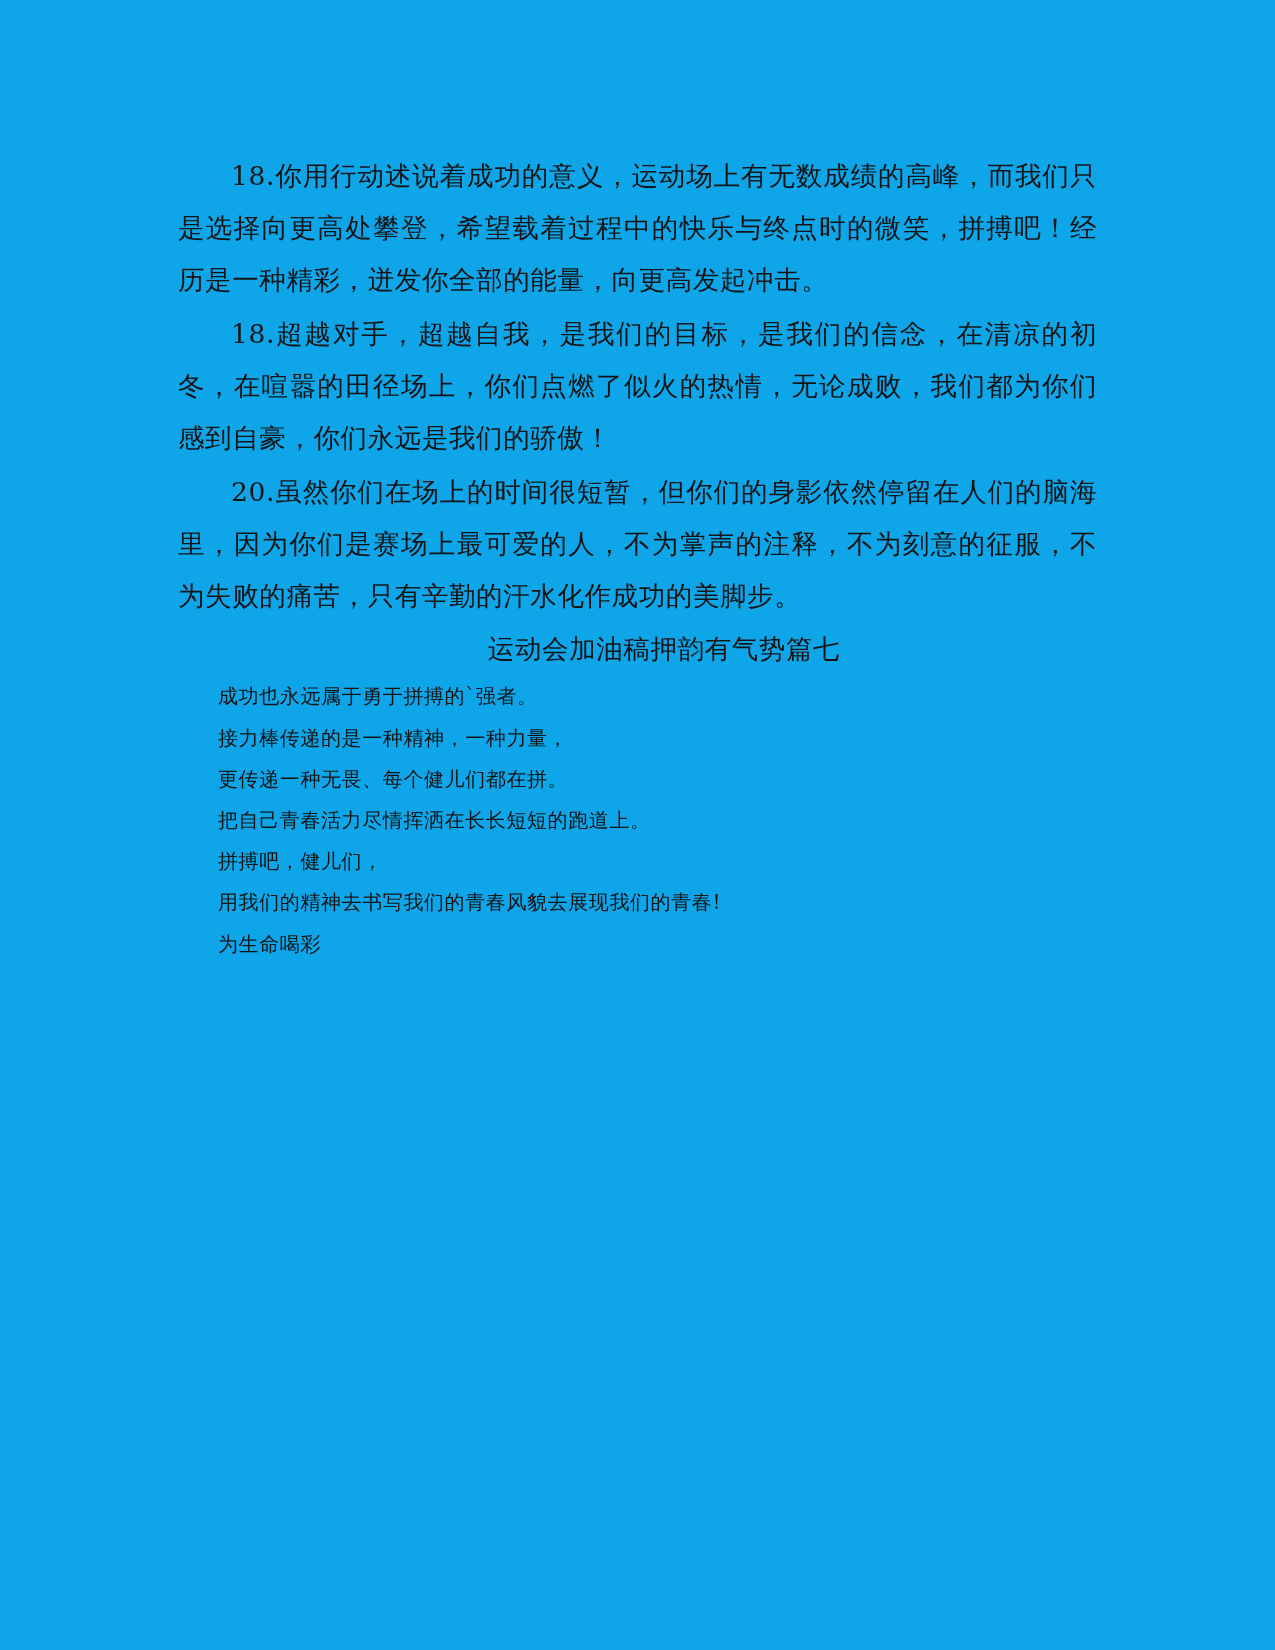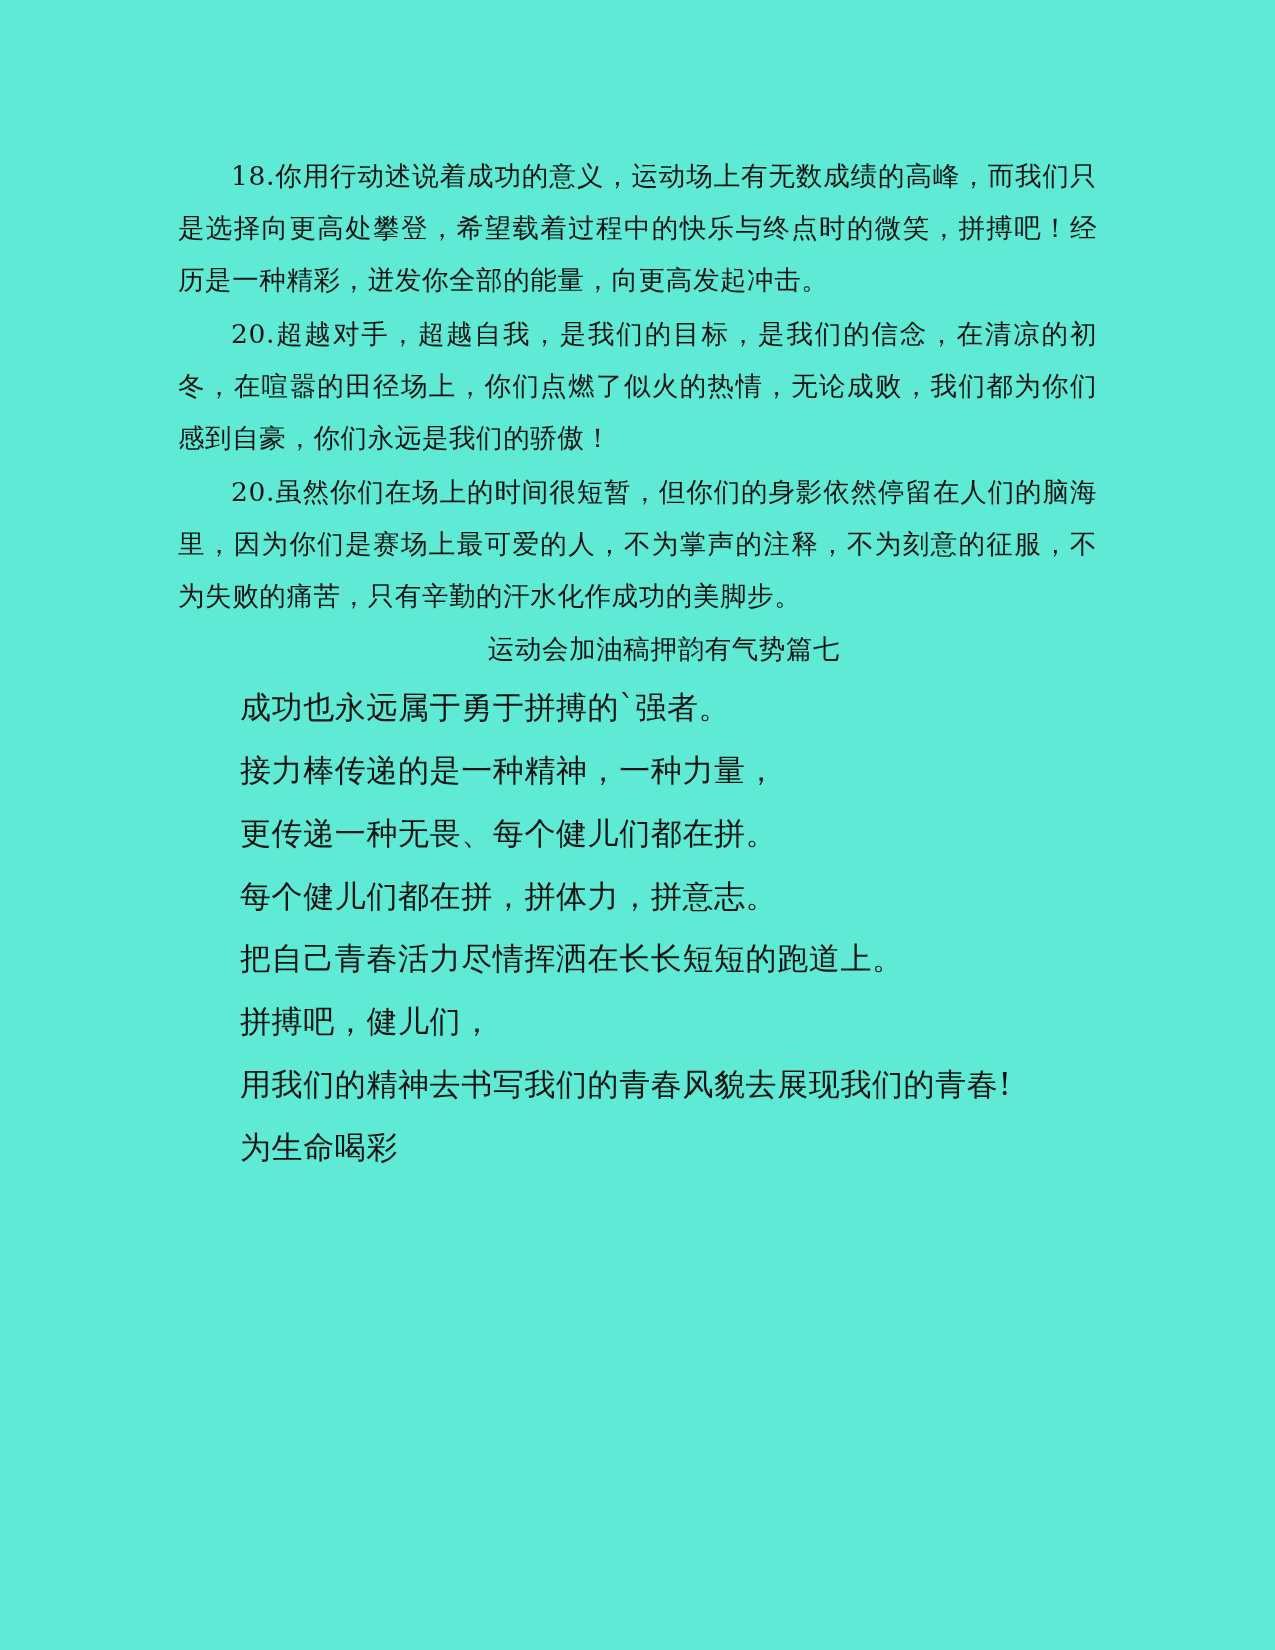--- a/index.html
+++ b/index.html
@@ -11,64 +11,63 @@
     width: 1275px;
     height: 1650px;
     font-family: "DejaVu Serif", "Liberation Serif", serif;
     color: #1a1a1a;
   }
   .page {
     box-sizing: border-box;
     width: 1275px;
     height: 1650px;
     padding: 150px 178px 120px 178px;
-    background: #5eead4;
+    background: #0ea5e9;
   }
   .doc-body {
     font-size: 26.5px;
     line-height: 1.95;
     color: #141414;
     letter-spacing: 0.6px;
   }
   p.para {
     margin: 0 0 2px 0;
     text-align: justify;
     text-justify: inter-ideograph;
     text-indent: 2em;
     font-size: 26.5px;
     line-height: 1.96;
   }
   p.line {
     margin: 0 0 2px 0;
     text-align: left;
     text-indent: 2em;
-    font-size: 31px;
+    font-size: 20px;
     line-height: 1.96;
   }
   p.heading {
     margin: 0 0 2px 0;
     text-align: center;
     text-indent: 2em;
     font-size: 26.5px;
     line-height: 1.96;
   }
 </style>
 </head>
 <body>
 
 <div class="page">
   <div class="doc-body">
 
     <p class="para">18.你用行动述说着成功的意义，运动场上有无数成绩的高峰，而我们只是选择向更高处攀登，希望载着过程中的快乐与终点时的微笑，拼搏吧！经历是一种精彩，迸发你全部的能量，向更高发起冲击。</p>
-    <p class="para">20.超越对手，超越自我，是我们的目标，是我们的信念，在清凉的初冬，在喧嚣的田径场上，你们点燃了似火的热情，无论成败，我们都为你们感到自豪，你们永远是我们的骄傲！</p>
+    <p class="para">18.超越对手，超越自我，是我们的目标，是我们的信念，在清凉的初冬，在喧嚣的田径场上，你们点燃了似火的热情，无论成败，我们都为你们感到自豪，你们永远是我们的骄傲！</p>
     <p class="para">20.虽然你们在场上的时间很短暂，但你们的身影依然停留在人们的脑海里，因为你们是赛场上最可爱的人，不为掌声的注释，不为刻意的征服，不为失败的痛苦，只有辛勤的汗水化作成功的美脚步。</p>
     <p class="heading">运动会加油稿押韵有气势篇七</p>
     <p class="line">成功也永远属于勇于拼搏的`强者。</p>
     <p class="line">接力棒传递的是一种精神，一种力量，</p>
     <p class="line">更传递一种无畏、每个健儿们都在拼。</p>
-    <p class="line">每个健儿们都在拼，拼体力，拼意志。</p>
     <p class="line">把自己青春活力尽情挥洒在长长短短的跑道上。</p>
     <p class="line">拼搏吧，健儿们，</p>
     <p class="line">用我们的精神去书写我们的青春风貌去展现我们的青春!</p>
     <p class="line">为生命喝彩</p>
 
   </div>
 </div>
 
 </body></html>

